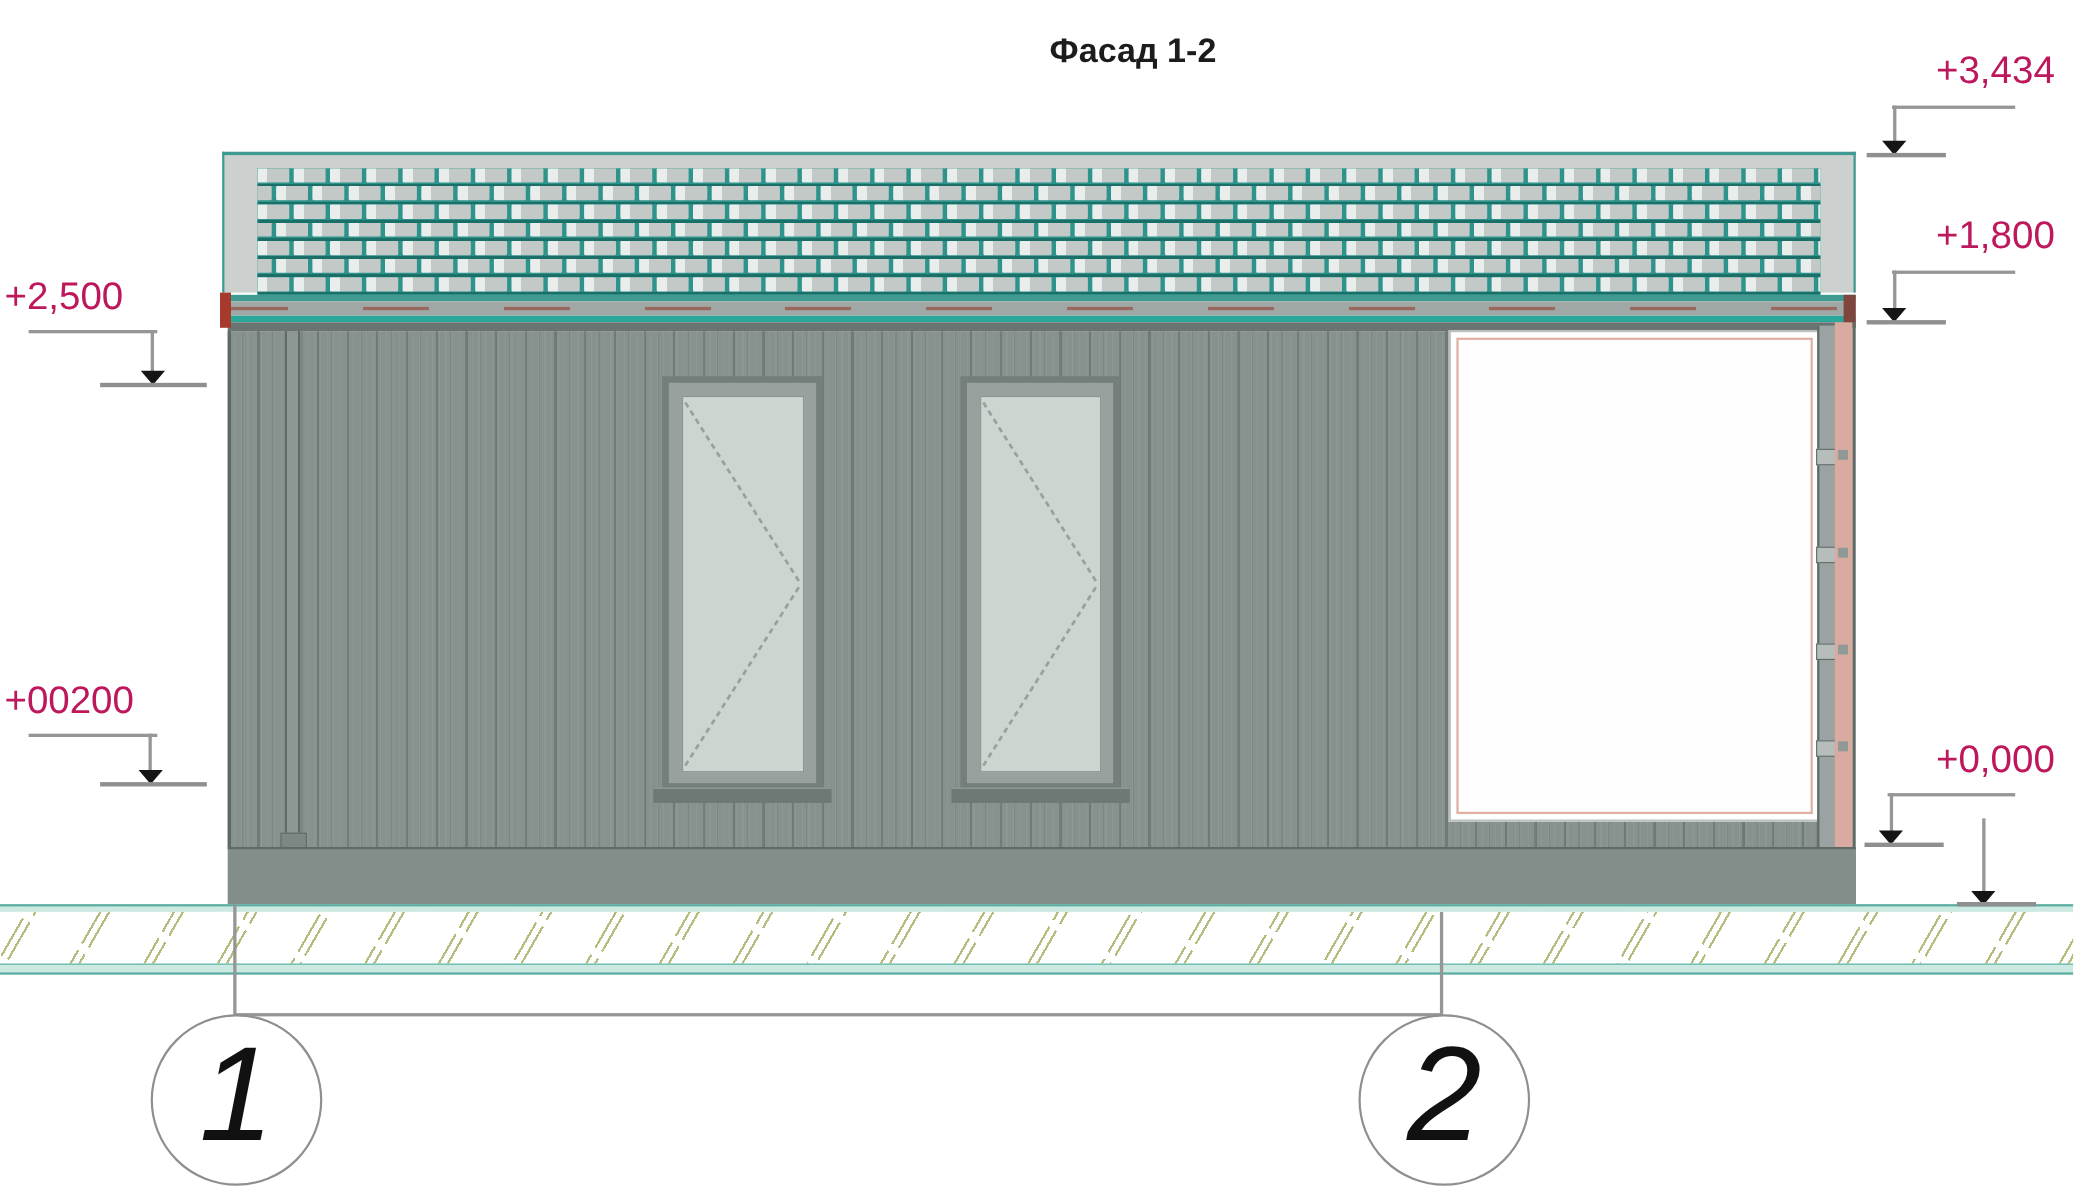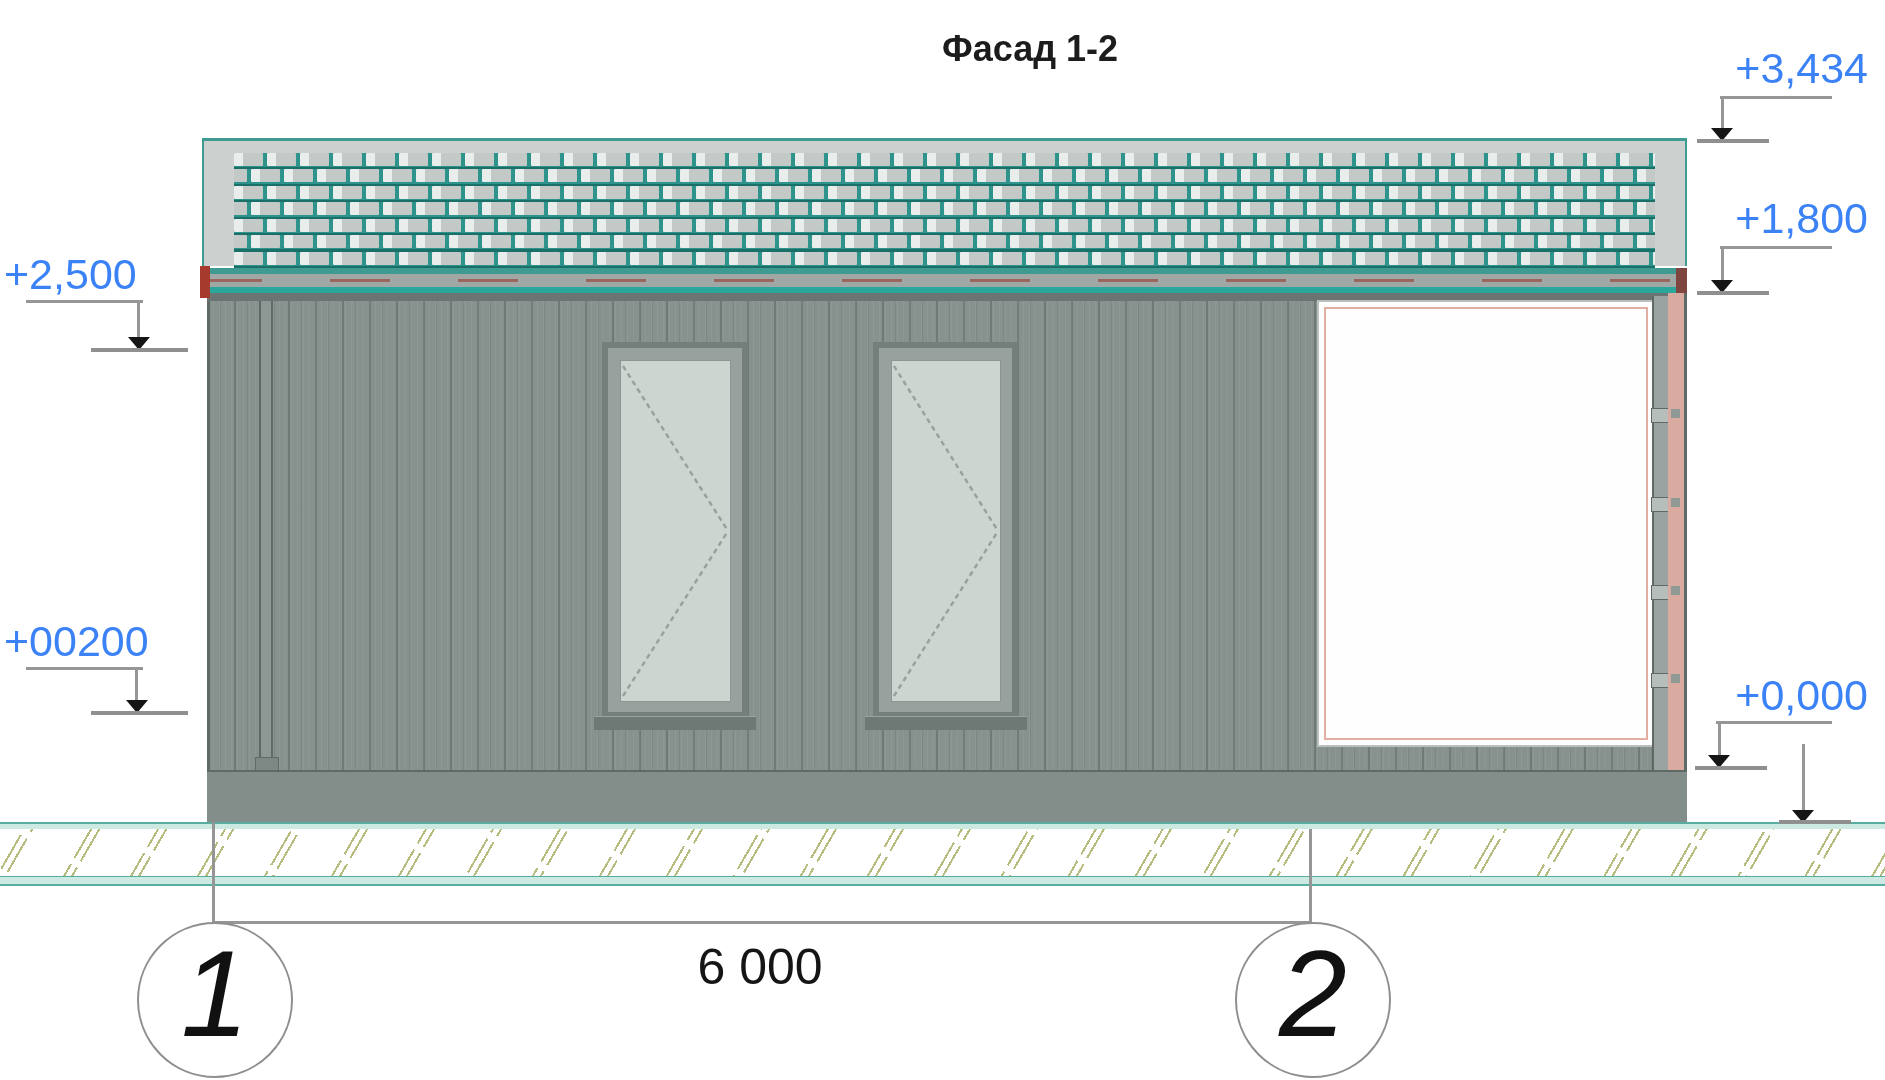--- a/index.html
+++ b/index.html
@@ -1,21 +1,21 @@
 <!DOCTYPE html>
 <html style="--teal-grid: #2d938b; --teal-dark: #1a6f68; --tile: #c2c9c7; --tile-hi: #e9edeb; --roof-edge: #3f9a92; --roof-band: #ccd1cf; --eaves-teal: #2aa69a; --eaves-gray: #a0a8a6; --red: #a63a2c; --red-dark: #7e463f; --wall: #87918e; --wall-dark: #6b7472; --edge: #5f6966; --frame: #747e7b; --recess: #98a19e; --glass: #ccd5cf; --gate-white: #fefefe; --pink: #e2aea2; --pink-strip: #d9aaa0; --strip-gray: #9aa3a1; --plinth: #838d8a; --ground-line: #cdeae2; --ground-edge: #58ada0; --hatch: #b7bb7e; --line: #969696; --ink: #1d1d1d;"><head>
 <meta charset="utf-8">
 <style>
   html,body{margin:0;padding:0;background:#fff;}
   #canvas{position:relative;width:1885px;height:1080px;background:#fff;overflow:hidden;
           font-family:"Liberation Sans", sans-serif;color:var(--ink);}
   .abs{position:absolute;}
 
   
-  .title{font-size:36px;font-weight:bold;text-align:center;color:#1c1c1c;}
+  .title{font-size:31px;font-weight:bold;text-align:center;color:#1c1c1c;}
 
   
   .roof{background:var(--roof-band);border-top:3px solid var(--roof-edge);
         border-left:2px solid var(--roof-edge);border-right:2px solid var(--roof-edge);}
   .roof-tiles{position:absolute;left:30px;top:12px;width:1421px;height:115px;
               background:var(--teal-grid);overflow:hidden;}
   .tile-row{position:absolute;height:13px;display:flex;gap:4px;}
   .tile{flex:0 0 29px;height:13px;border-radius:1px;
         background:linear-gradient(90deg,var(--tile-hi) 0 9px,var(--tile) 9px);}
   .roof-tiles::after{content:"";position:absolute;inset:0;pointer-events:none;
@@ -63,21 +63,21 @@
   .gline{background:var(--ground-line);}
   .gline-top{border-top:2px solid var(--ground-edge);border-bottom:1px solid var(--ground-edge);}
   .gline-bot{border-top:1px solid var(--ground-edge);border-bottom:2px solid var(--ground-edge);}
   .hatch{background-color:#fff;
     background-image:
       repeating-linear-gradient(30deg,#fff 0 7px,transparent 7px 46px),
       repeating-linear-gradient(120deg,transparent 0 20px,var(--hatch) 20px 22px,transparent 22px 27px,var(--hatch) 27px 29px,transparent 29px 58px);}
 
   
   .thin-line{background:var(--line);}
-  .elev-label{font-size:43px;color:#3b82f6;white-space:nowrap;}
+  .elev-label{font-size:35px;color:#be185d;white-space:nowrap;}
   .elev-label.right{text-align:right;}
   .tri{width:0;height:0;border-left:11px solid transparent;border-right:11px solid transparent;
        border-top:13px solid #151515;}
   .level{background:#8f8f8f;}
   .dim-label{font-size:50px;color:#151515;text-align:center;}
   .axis-circle{width:152px;height:152px;border-radius:50%;border:2px solid #8f8f8f;background:#fff;
                display:flex;align-items:center;justify-content:center;}
   .axis-num{font-style:italic;font-size:122px;line-height:1;color:#111;transform:translateY(-6px);}
 </style>
 </head>
@@ -468,21 +468,20 @@
 
   <div class="abs plinth" style="left:207px;top:770px;width:1480px;height:52px;"></div>
 
   <div class="abs gline gline-top" style="left:0;top:822px;width:1885px;height:7px;"></div>
   <div class="abs hatch" style="left:0;top:829px;width:1885px;height:47px;"></div>
   <div class="abs gline gline-bot" style="left:0;top:876px;width:1885px;height:7px;"></div>
 
   <div class="abs thin-line" style="left:212px;top:822px;width:3px;height:102px;"></div>
   <div class="abs thin-line" style="left:1309px;top:829px;width:3px;height:95px;"></div>
   <div class="abs thin-line" style="left:213px;top:921px;width:1098px;height:3px;"></div>
-  <div class="abs dim-label" style="left:650px;top:938px;width:220px;">6 000</div>
 
   <div class="abs axis-circle" style="left:137px;top:922px;">
     <div class="axis-num">1</div>
   </div>
   <div class="abs axis-circle" style="left:1235px;top:922px;">
     <div class="axis-num">2</div>
   </div>
 
   <div>
     <div class="abs elev-label right" style="left:1708px;top:44px;width:160px;">+3,434</div>

